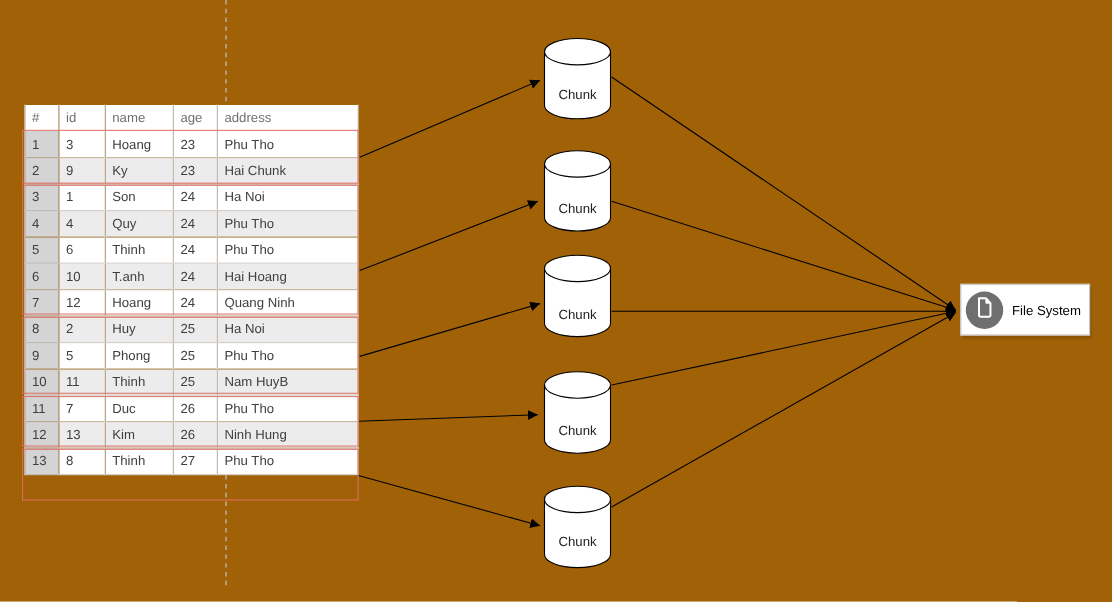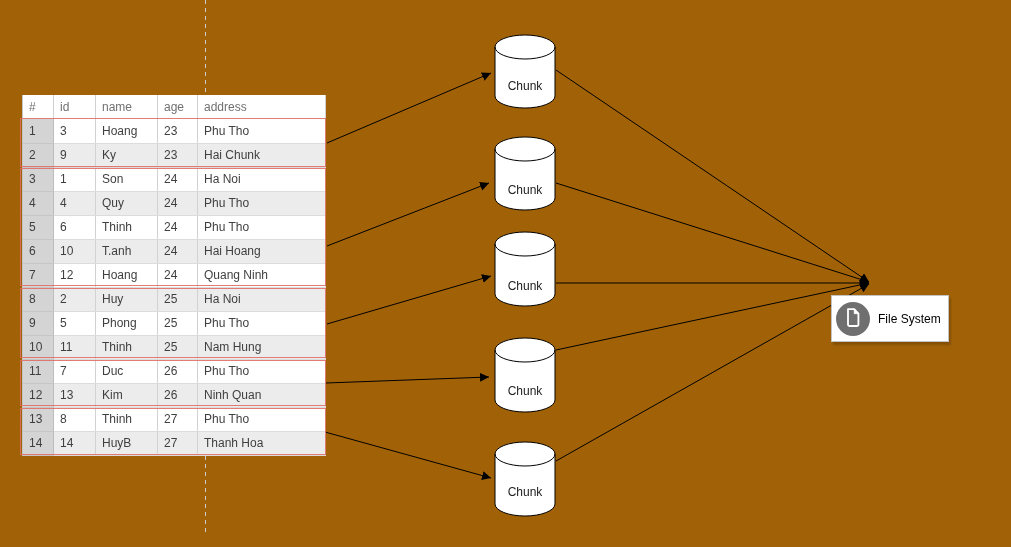--- a/index.html
+++ b/index.html
@@ -28,24 +28,24 @@
   .grp{position:absolute;left:20px;width:306px;border:1.5px solid rgba(224,110,102,0.9);
        box-sizing:border-box;z-index:2;background:transparent;}
   .g1{top:118px;height:49px;}
   .g2{top:168px;height:118px;}
   .g3{top:288px;height:70px;}
   .g4{top:360px;height:46px;}
   .g5{top:408px;height:47px;}
 
   
   .fs-node{
-    position:absolute;left:831px;top:258px;width:116px;height:45px;z-index:1;
+    position:absolute;left:873px;top:258px;width:116px;height:45px;z-index:1;
     background:#ffffff;border:1px solid #c3c3c3;
     box-shadow:2px 3px 2px rgba(0,0,0,0.18);
-    display:flex;align-items:center;margin-top:37px;
+    display:flex;align-items:center;
   }
   .fs-circle{
     width:34px;height:34px;border-radius:50%;background:#6f6f6f;
     margin-left:4px;display:flex;align-items:center;justify-content:center;flex:0 0 auto;
   }
   .fs-label{font-size:12px;color:#000;margin-left:8px;white-space:nowrap;}
 
   
   .chunk-label{font-family:"Liberation Sans",sans-serif;font-size:12px;fill:#222;}
 </style>
@@ -182,49 +182,42 @@
             <td>5</td>
             <td>Phong</td>
             <td>25</td>
             <td>Phu Tho</td>
           </tr>
         <tr>
             <td class="idx">10</td>
             <td>11</td>
             <td>Thinh</td>
             <td>25</td>
-            <td>Nam Hung</td>
+            <td>Nam HuyB</td>
           </tr>
         <tr>
             <td class="idx">11</td>
             <td>7</td>
             <td>Duc</td>
             <td>26</td>
             <td>Phu Tho</td>
           </tr>
         <tr>
             <td class="idx">12</td>
             <td>13</td>
             <td>Kim</td>
             <td>26</td>
-            <td>Ninh Quan</td>
+            <td>Ninh Hung</td>
           </tr>
         <tr>
             <td class="idx">13</td>
             <td>8</td>
             <td>Thinh</td>
             <td>27</td>
             <td>Phu Tho</td>
-          </tr>
-        <tr>
-            <td class="idx">14</td>
-            <td>14</td>
-            <td>HuyB</td>
-            <td>27</td>
-            <td>Thanh Hoa</td>
           </tr>
       </tbody>
     </table>
   </div>
 
   <div class="grp g1"></div>
   <div class="grp g2"></div>
   <div class="grp g3"></div>
   <div class="grp g4"></div>
   <div class="grp g5"></div>

